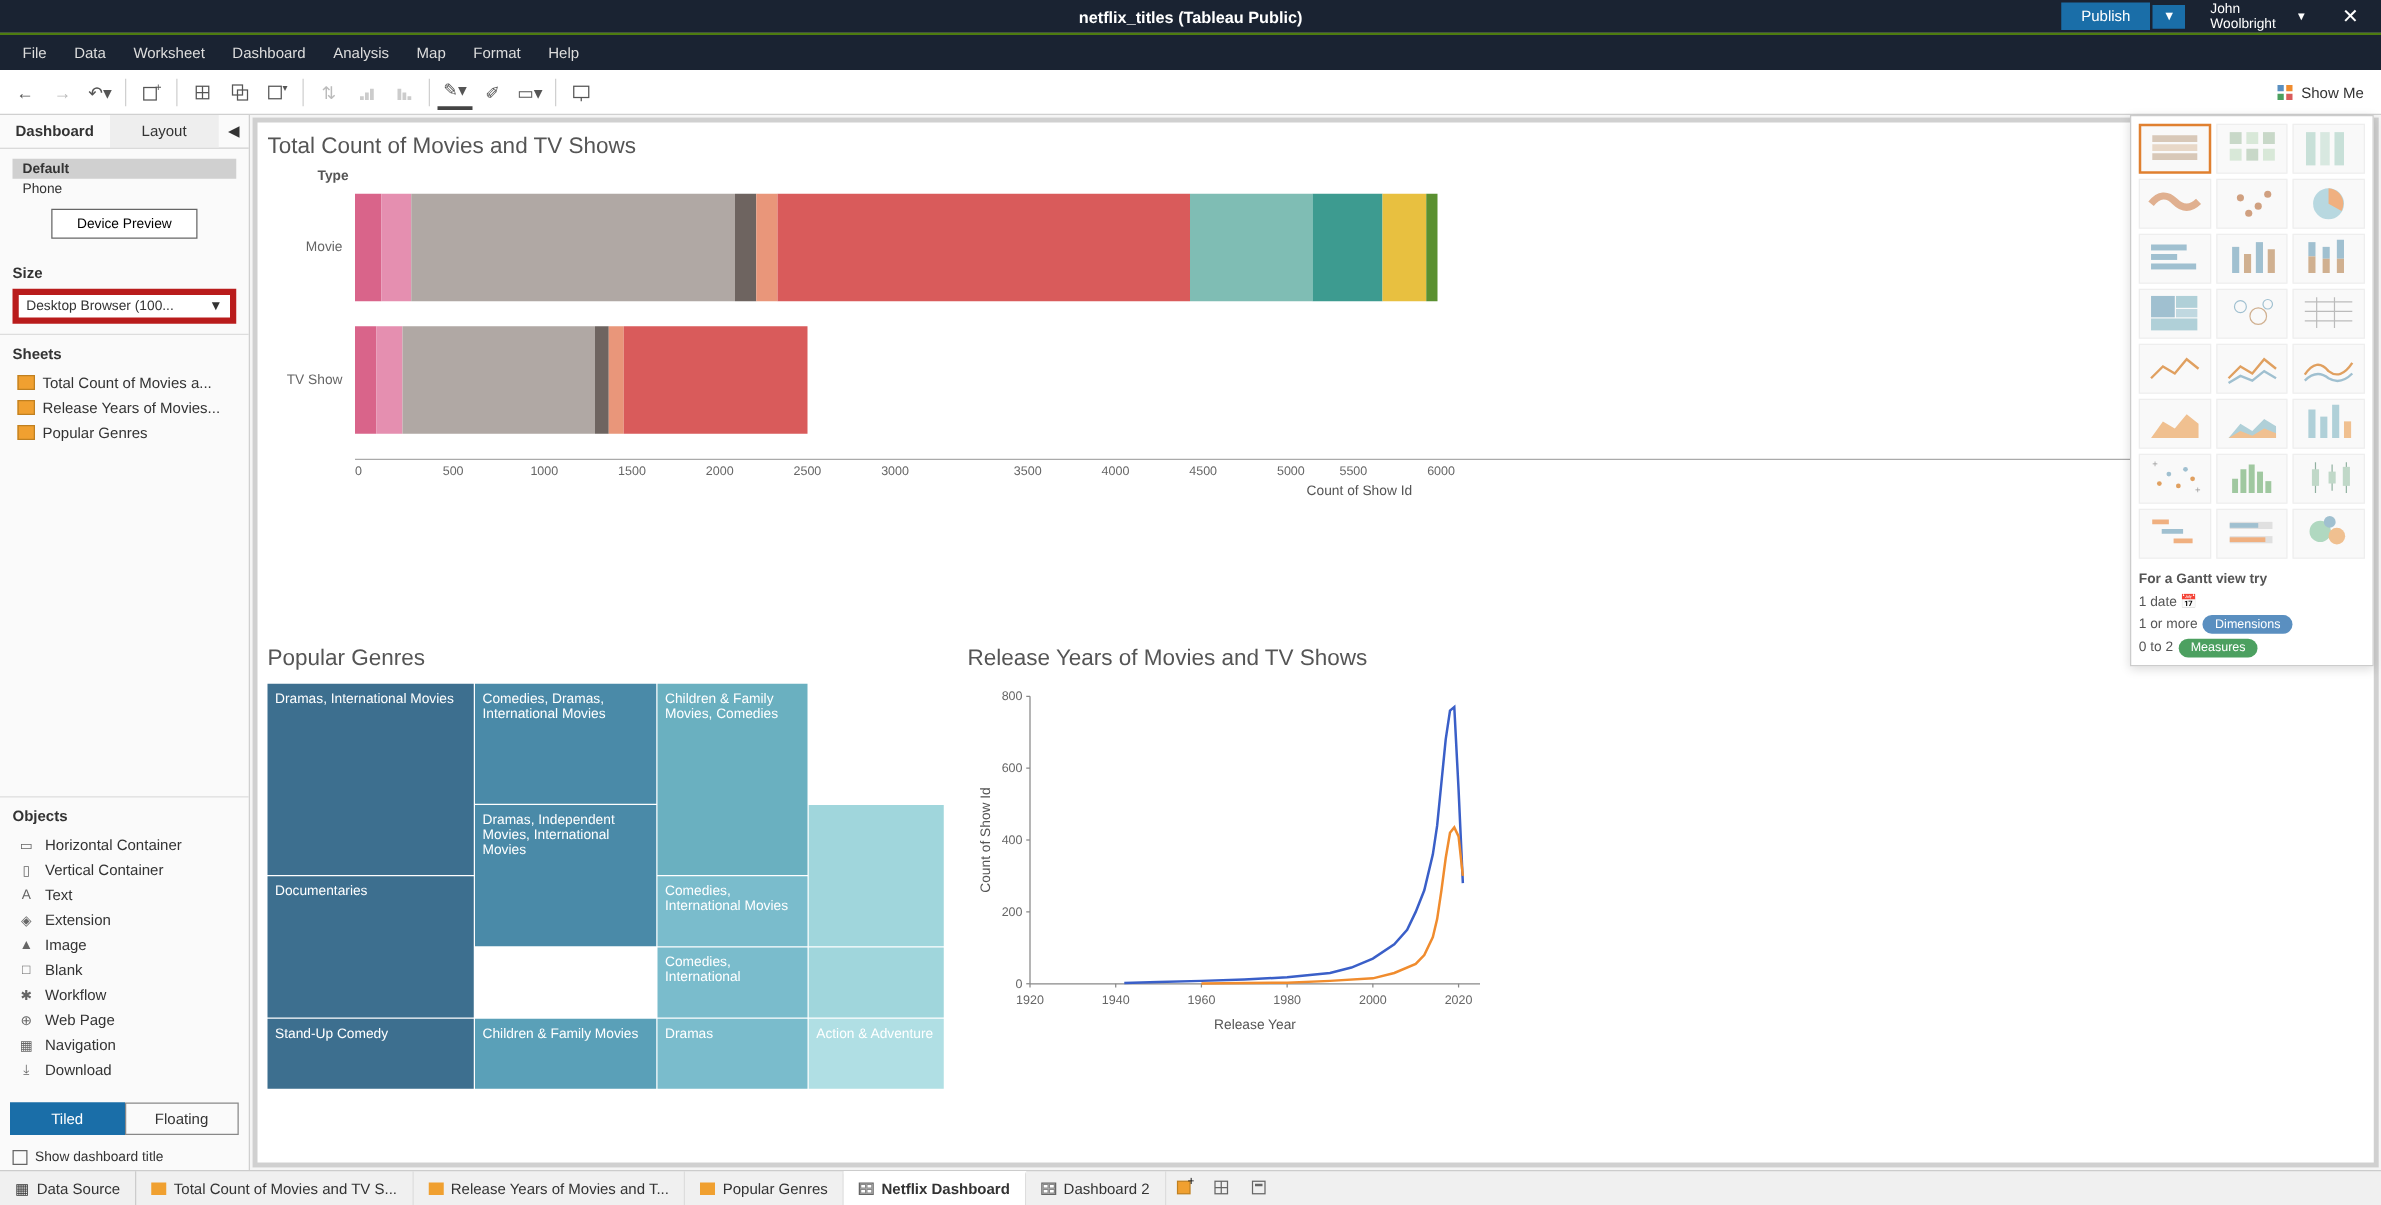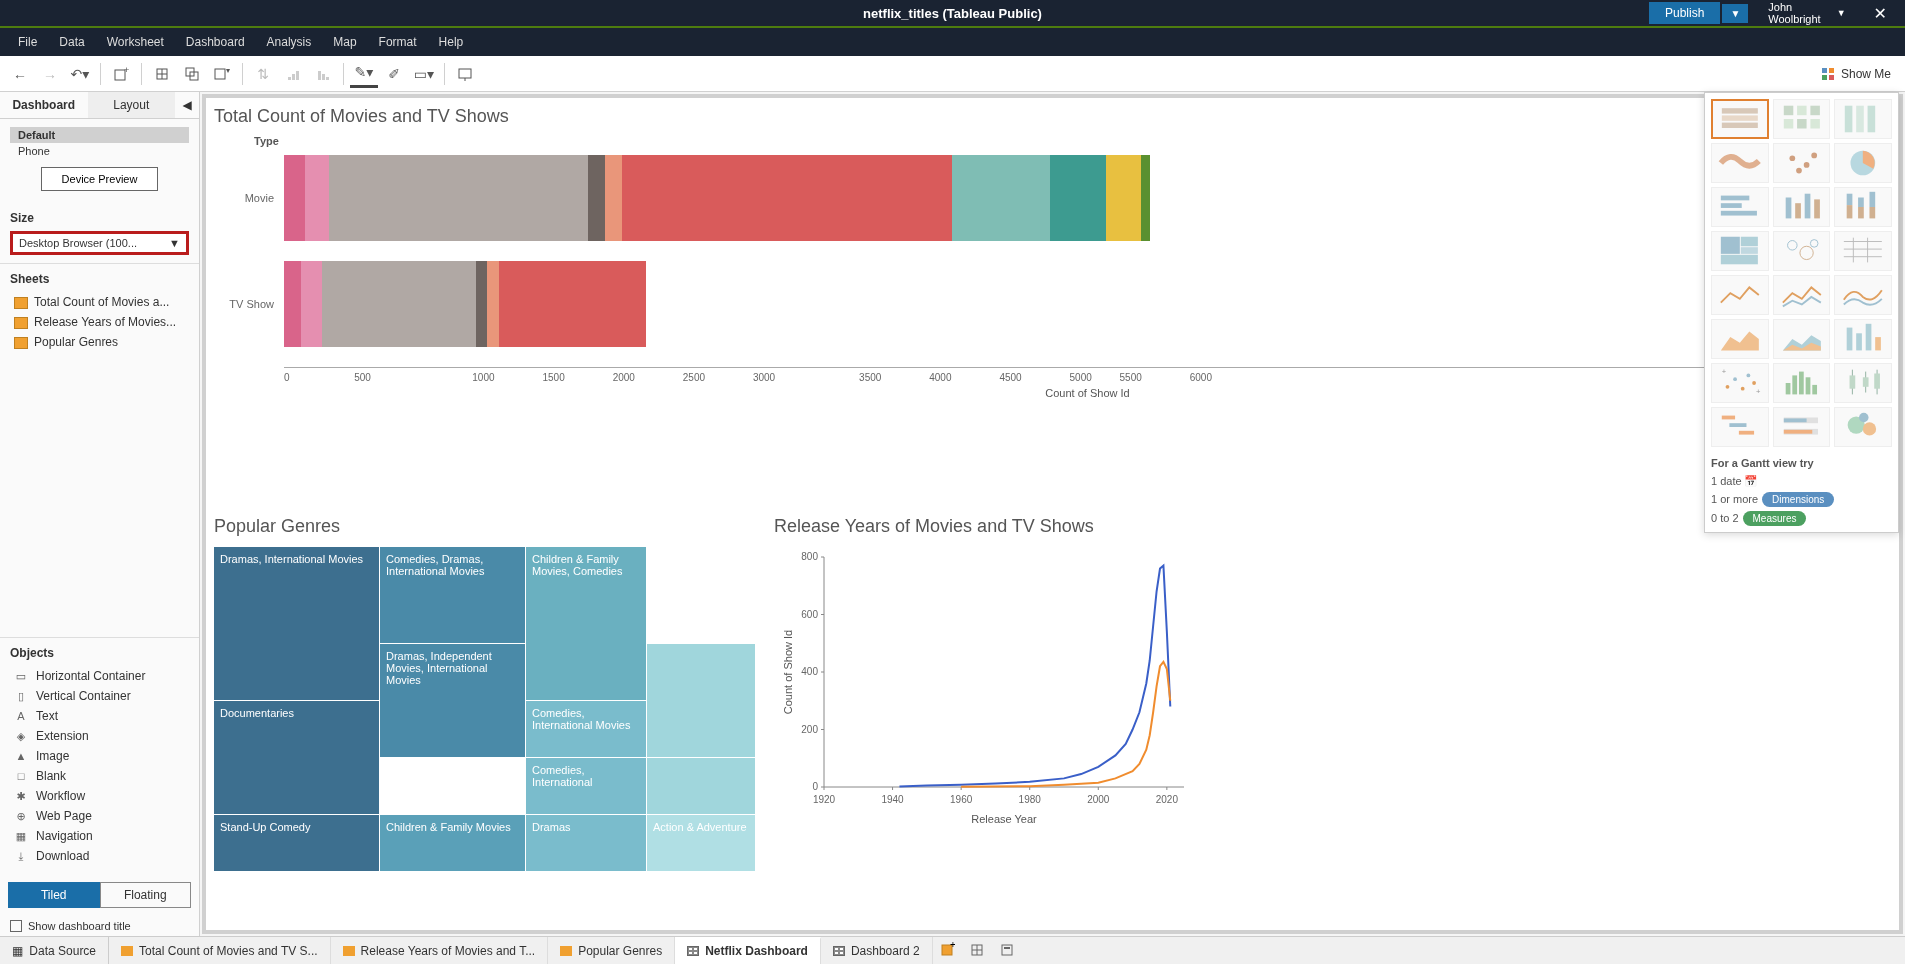--- a/index.html
+++ b/index.html
@@ -23,22 +23,22 @@
 .sidebar { width: 200px; background: #fafafa; border-right: 1px solid #d0d0d0; display: flex; flex-direction: column; }
 .sb-tabs { display: flex; border-bottom: 1px solid #d0d0d0; }
 .sb-tab { flex: 1; text-align: center; padding: 6px 0; font-size: 12px; cursor: pointer; background: #eee; }
 .sb-tab.active { background: #fafafa; font-weight: 600; }
 .sb-section { padding: 8px 10px; }
 .sb-header { font-weight: 600; font-size: 12px; margin-bottom: 6px; }
 .device-list { margin-bottom: 8px; }
 .device-item { padding: 2px 8px; font-size: 11px; }
 .device-item.active { background: #d0d0d0; font-weight: 600; }
 .device-preview-btn { border: 1px solid #666; background: #fff; padding: 5px 20px; font-size: 11px; cursor: pointer; display: block; margin: 4px auto; }
-.size-select { width: 100%; border: 3px solid #b91c1c; background: #fff; padding: 3px 6px; font-size: 11px; display: flex; justify-content: space-between; cursor: pointer; }
-.sheet-item { display: flex; align-items: flex-end; gap: 6px; padding: 3px 4px; font-size: 12px; cursor: pointer; }
+.size-select { width: 100%; border: 5px solid #b91c1c; background: #fff; padding: 3px 6px; font-size: 11px; display: flex; justify-content: space-between; cursor: pointer; }
+.sheet-item { display: flex; align-items: center; gap: 6px; padding: 3px 4px; font-size: 12px; cursor: pointer; }
 .sheet-icon { width: 14px; height: 12px; background: #f0a030; border: 1px solid #c08020; }
 .objects-list { }
 .obj-item { display: flex; align-items: center; gap: 8px; padding: 3px 4px; font-size: 12px; cursor: pointer; }
 .obj-icon { width: 14px; text-align: center; color: #666; font-size: 11px; }
 .tile-toggle { display: flex; margin: 8px; }
 .tile-btn { flex: 1; padding: 5px; text-align: center; font-size: 12px; border: 1px solid #888; cursor: pointer; }
 .tile-btn.active { background: #1a6ea8; color: #fff; border-color: #1a6ea8; }
 .show-title { padding: 4px 10px; font-size: 11px; display: flex; align-items: center; gap: 6px; }
 .canvas { flex: 1; background: #fff; border: 4px solid #d0d0d0; margin: 2px; position: relative; overflow: hidden; }
 .dash-grid { display: grid; grid-template-rows: 400px 380px; padding: 8px; gap: 10px; }
@@ -300,21 +300,21 @@
                 <span style="width: 21.0484px; background: rgb(229, 143, 176);"></span>
                 <span style="width: 154.355px; background: rgb(176, 168, 164);"></span>
                 <span style="width: 11.2258px; background: rgb(110, 100, 96);"></span>
                 <span style="width: 11.2258px; background: rgb(233, 150, 122);"></span>
                 <span style="width: 147.339px; background: rgb(217, 91, 91);"></span>
               </div>
           </div>
           <div class="bar-xaxis" id="bar-xaxis">
               <div class="bar-xtick" style="width: 70.1613px;">0</div>
               <div class="bar-xtick" style="width: 70.1613px;">500</div>
-              <div class="bar-xtick" style="width: 70.1613px; margin-left: 48px;">1000</div>
+              <div class="bar-xtick" style="width: 70.1613px;">1000</div>
               <div class="bar-xtick" style="width: 70.1613px;">1500</div>
               <div class="bar-xtick" style="width: 70.1613px;">2000</div>
               <div class="bar-xtick" style="width: 70.1613px;">2500</div>
               <div class="bar-xtick" style="width: 70.1613px;">3000</div>
               <div class="bar-xtick" style="width: 70.1613px; margin-left: 36px;">3500</div>
               <div class="bar-xtick" style="width: 70.1613px;">4000</div>
               <div class="bar-xtick" style="width: 70.1613px;">4500</div>
               <div class="bar-xtick" style="width: 50px;">5000</div>
               <div class="bar-xtick" style="width: 70.1613px;">5500</div>
               <div class="bar-xtick" style="width: 70.1613px;">6000</div>

